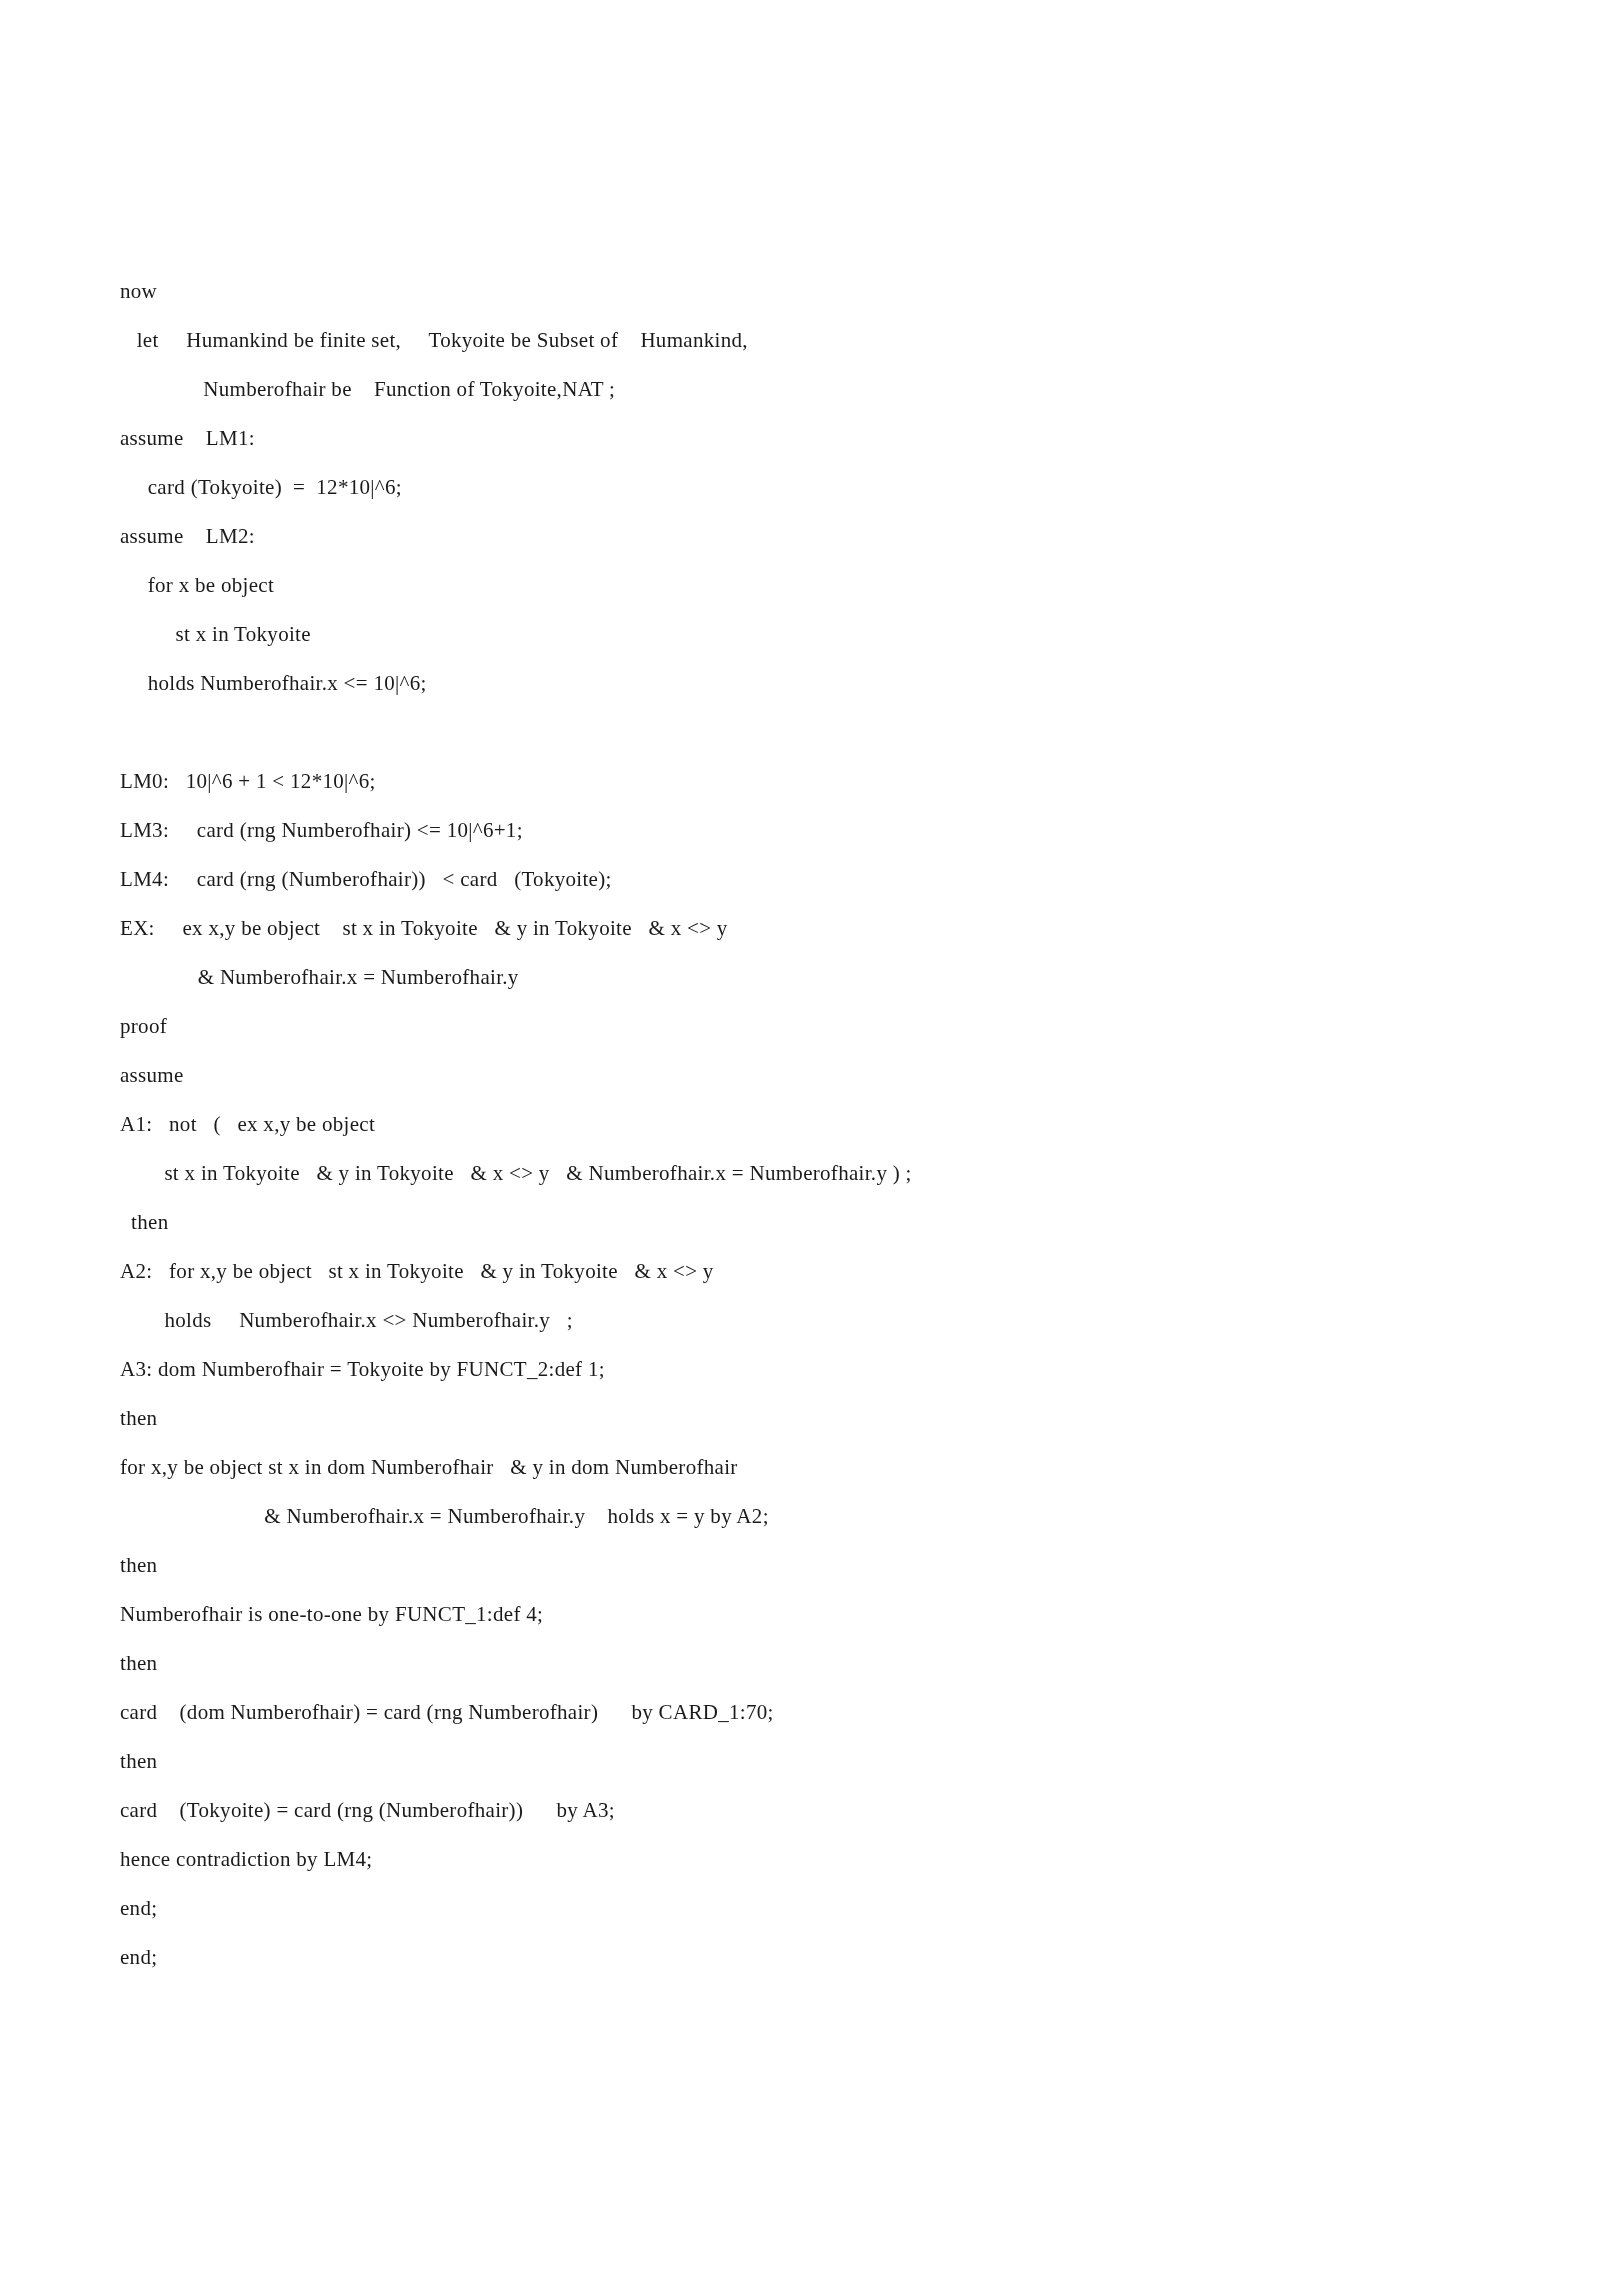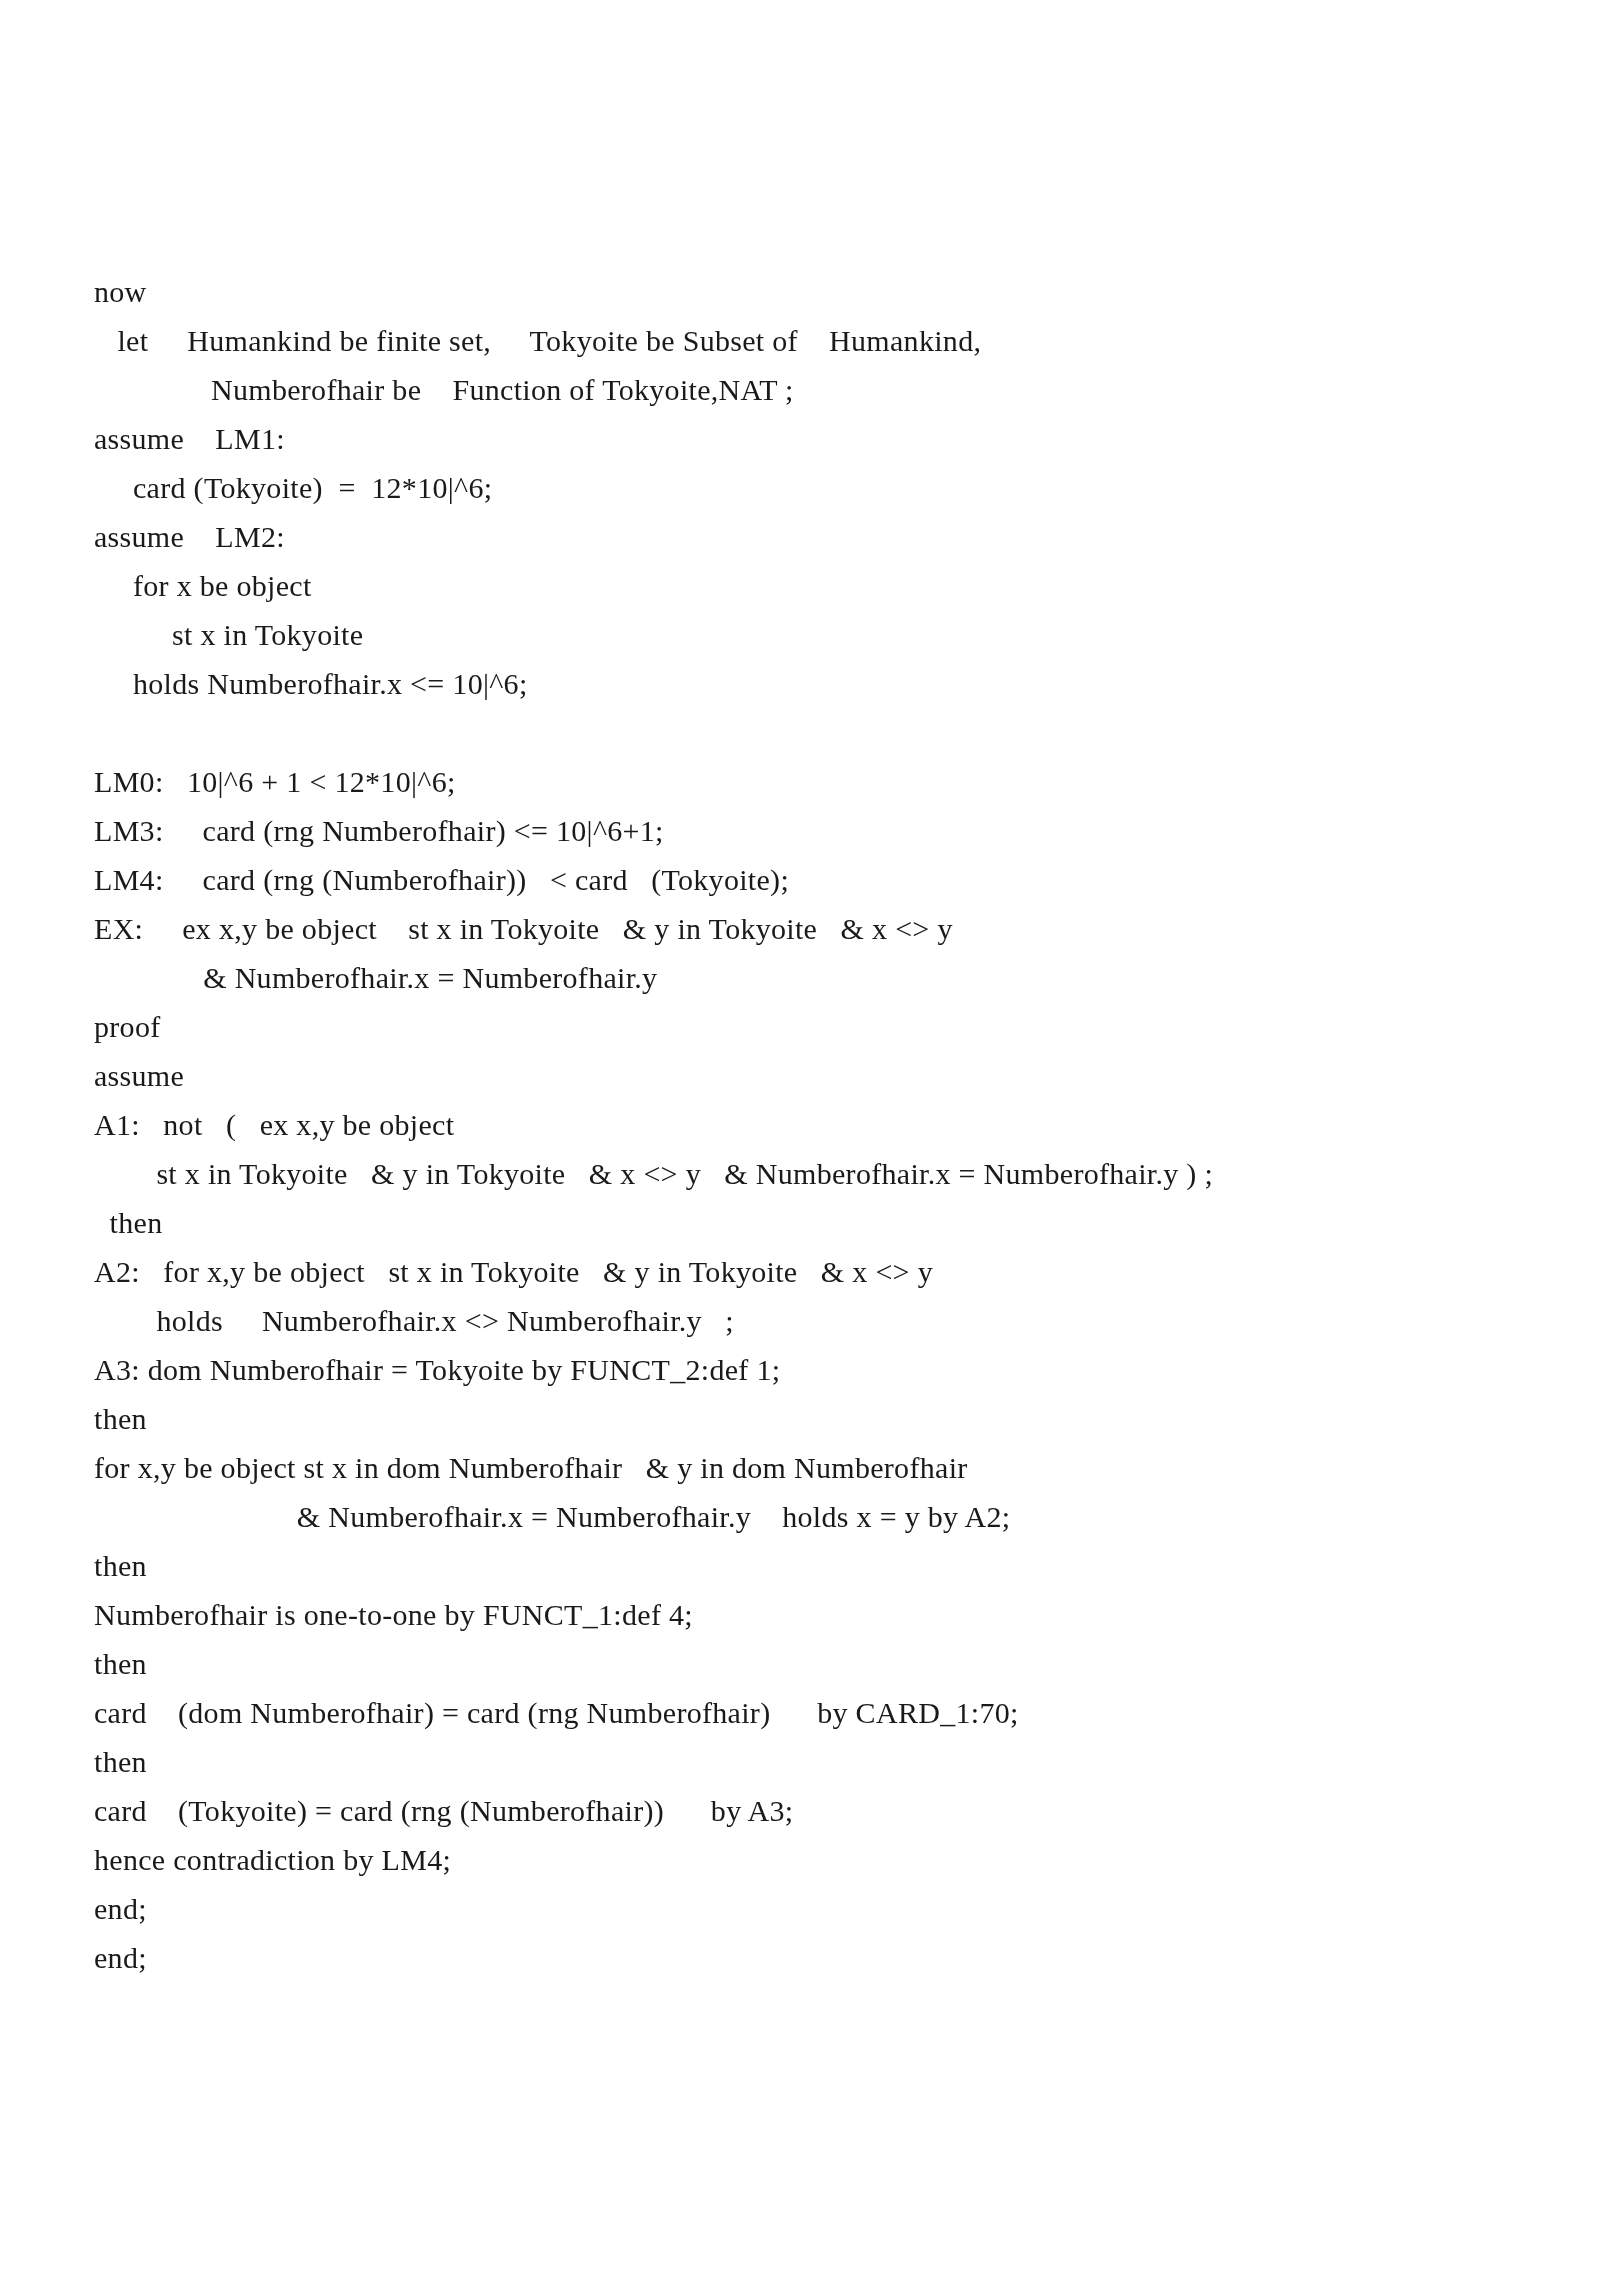--- a/index.html
+++ b/index.html
@@ -14,23 +14,23 @@
   }
   .page {
     position: relative;
     width: 1621px;
     height: 2293px;
     background: #ffffff;
     box-sizing: border-box;
   }
   .doc {
     margin: 0;
-    padding: 267px 29px 0 94px;
+    padding: 267px 29px 0 120px;
     font-family: "Liberation Serif", "DejaVu Serif", serif;
-    font-size: 30px;
+    font-size: 21px;
     line-height: 49px;
     color: #1a1a1a;
     white-space: pre;
     letter-spacing: 0.3px;
   }
 </style>
 </head>
 <body>
 
 <div class="page" style="background: rgb(255, 255, 255);">

